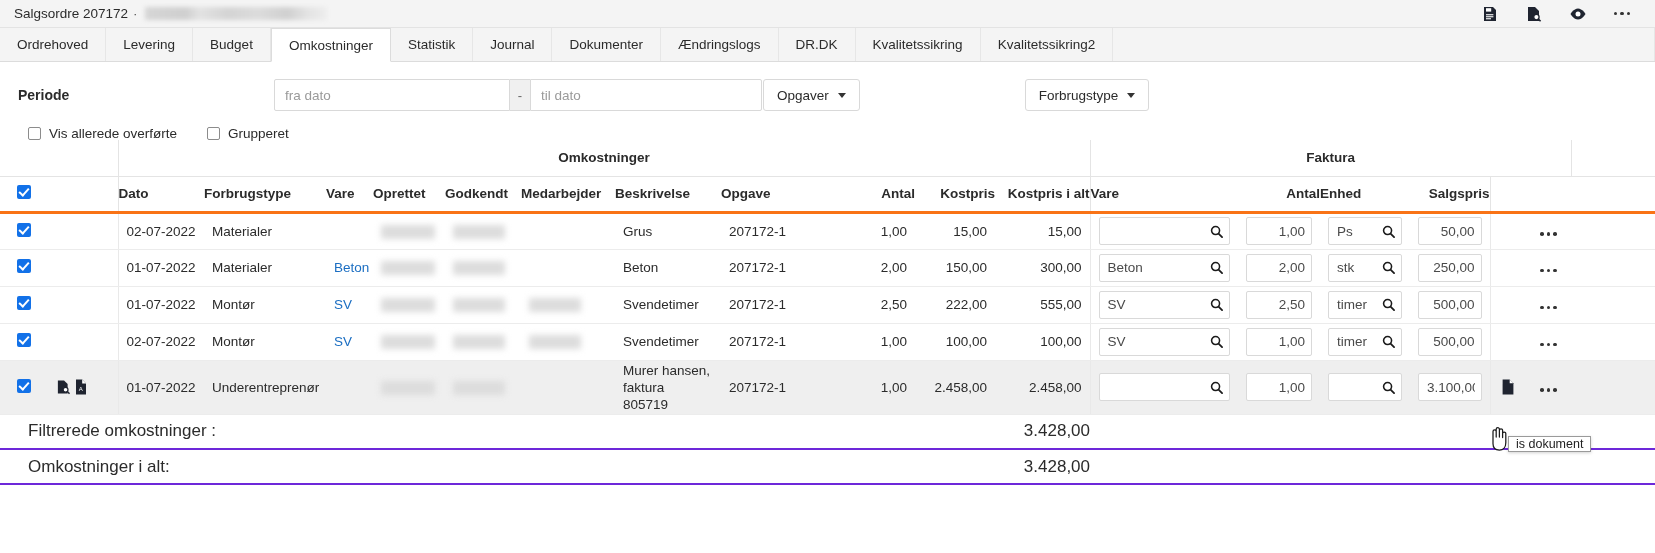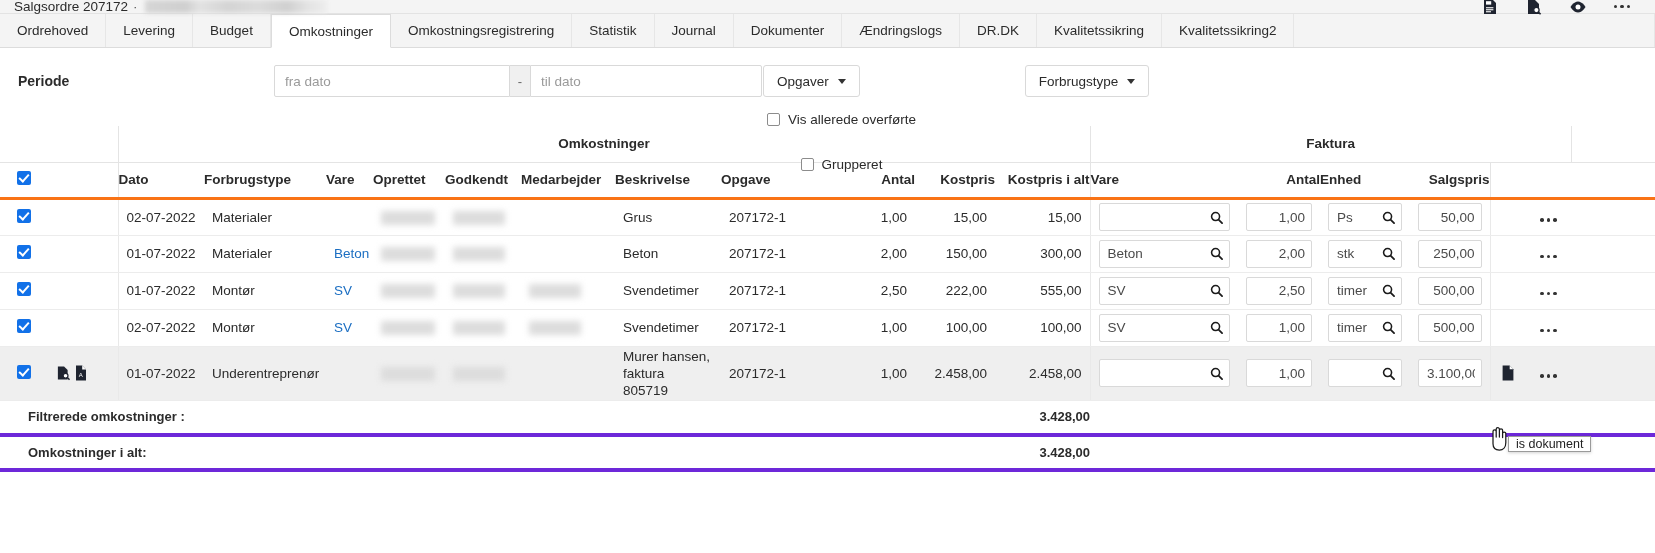--- a/index.html
+++ b/index.html
@@ -9,21 +9,21 @@
     font-family:"Liberation Sans", sans-serif;
     font-size:13.5px;
     color:#2b2b2b;
     background:#ffffff;
     overflow:hidden;
     position:relative;
   }
 
   
   .titlebar{
-    height:14px; background:#f4f4f4;
+    height:28px; background:#f4f4f4;
     border-bottom:1px solid #e3e3e3;
     display:flex; align-items:center;
     padding:0 14px;
     position:relative;
   }
   .title-text{ font-size:13.5px; color:#2b2b2b; white-space:nowrap; }
   .title-redact{
     display:inline-block;
     width:182px; height:13px; margin-left:7px;
     border-radius:1px;
@@ -100,21 +100,21 @@
   }
   .date-input2::placeholder{ color:#9a9a9a; }
   .dd-btn{
     height:32px; border:1px solid #d9d9d9; background:#fff;
     border-radius:3px; padding:0 13px;
     display:flex; align-items:center; gap:9px;
     font-size:13.5px; color:#2b2b2b; cursor:pointer;
     font-family:"Liberation Sans", sans-serif;
   }
   .caret{ width:0;height:0;border-left:4px solid transparent;border-right:4px solid transparent;border-top:5px solid #333; }
-  .checks{ display:flex; align-items:center; padding:14px 0 0 28px; gap:30px;flex-direction:column; }
+  .checks{ display:flex; align-items:center; padding:14px 0 0 28px; gap:30px; }
   .chk-wrap{ display:flex; align-items:center; gap:8px; cursor:pointer; font-size:13.5px; }
   .chk{
     width:13px;height:13px;border:1px solid #8c8c8c;background:#fff;border-radius:2px;
     display:inline-block;
   }
 
   
   table.grid{ border-collapse:collapse; width:1655px; table-layout:fixed; }
   table.grid td, table.grid th{ padding:0; }
   .grp-head td{
@@ -174,22 +174,22 @@
   .ipt .val.r{ text-align:right; }
   .ipt .mag{ margin-left:5px; display:flex; }
   .ipt.noicon{ justify-content:flex-end; }
 
   .ell{
     display:inline-flex; gap:3px; align-items:center; cursor:pointer;
   }
   .ell i{ width:3.5px;height:3.5px;border-radius:50%;background:#333;display:block; }
 
   .sumrow td{
-    height:35px; font-weight:bold; font-size:13px;
-    border-bottom:4px solid #6d28d9; padding:0 8px;
+    height:35px; font-weight:normal; font-size:17px;
+    border-bottom:2px solid #6d28d9; padding:0 8px;
     vertical-align:middle; white-space:nowrap;
   }
   .sumrow td.lbl{ padding-left:28px; }
 
   .docicon{ display:inline-flex; vertical-align:middle; cursor:pointer; }
 
   
   .cursor{
     position:absolute; left:1488px; top:425px; width:22px; height:28px;
     pointer-events:none; z-index:40;
@@ -250,23 +250,20 @@
     <div class="tab">
       <span>Levering</span>
     </div>
     <div class="tab">
       <span>Budget</span>
     </div>
     <div class="tab active">
       <span>Omkostninger</span>
     </div>
     <div class="tab">
-      <span>Omkostningsregistrering</span>
-    </div>
-    <div class="tab">
       <span>Statistik</span>
     </div>
     <div class="tab">
       <span>Journal</span>
     </div>
     <div class="tab">
       <span>Dokumenter</span>
     </div>
     <div class="tab">
       <span>Ændringslogs</span>

